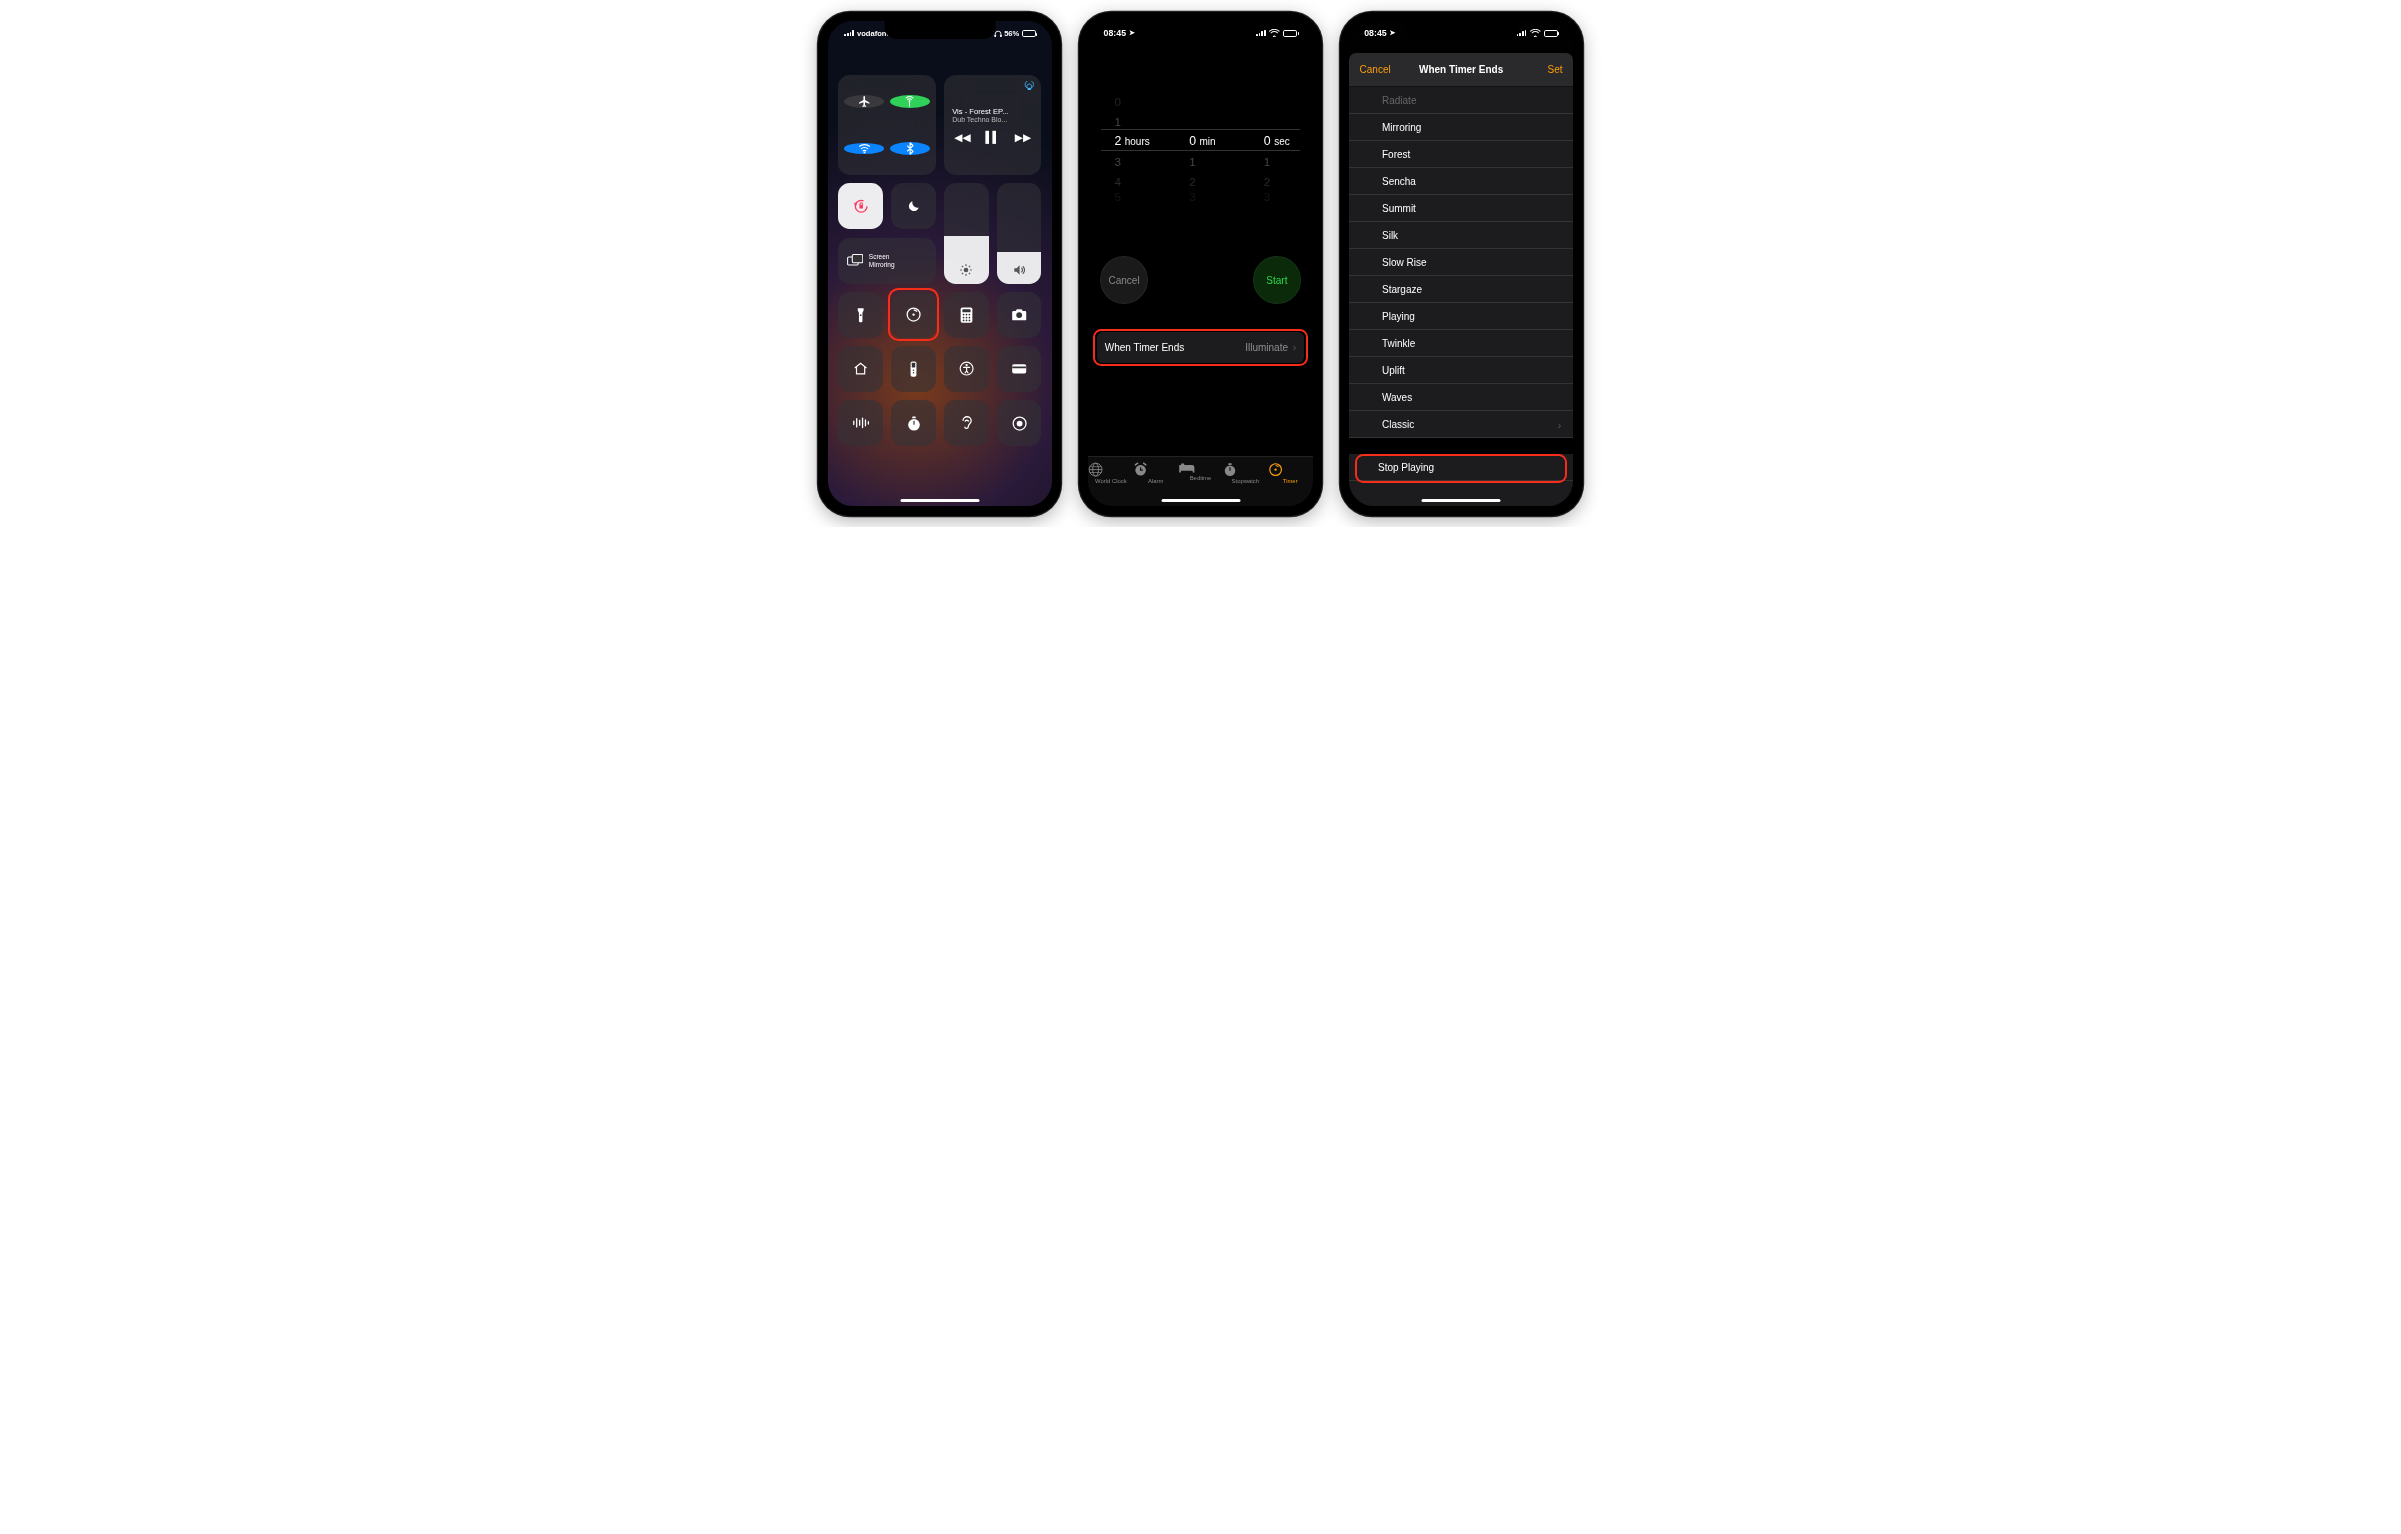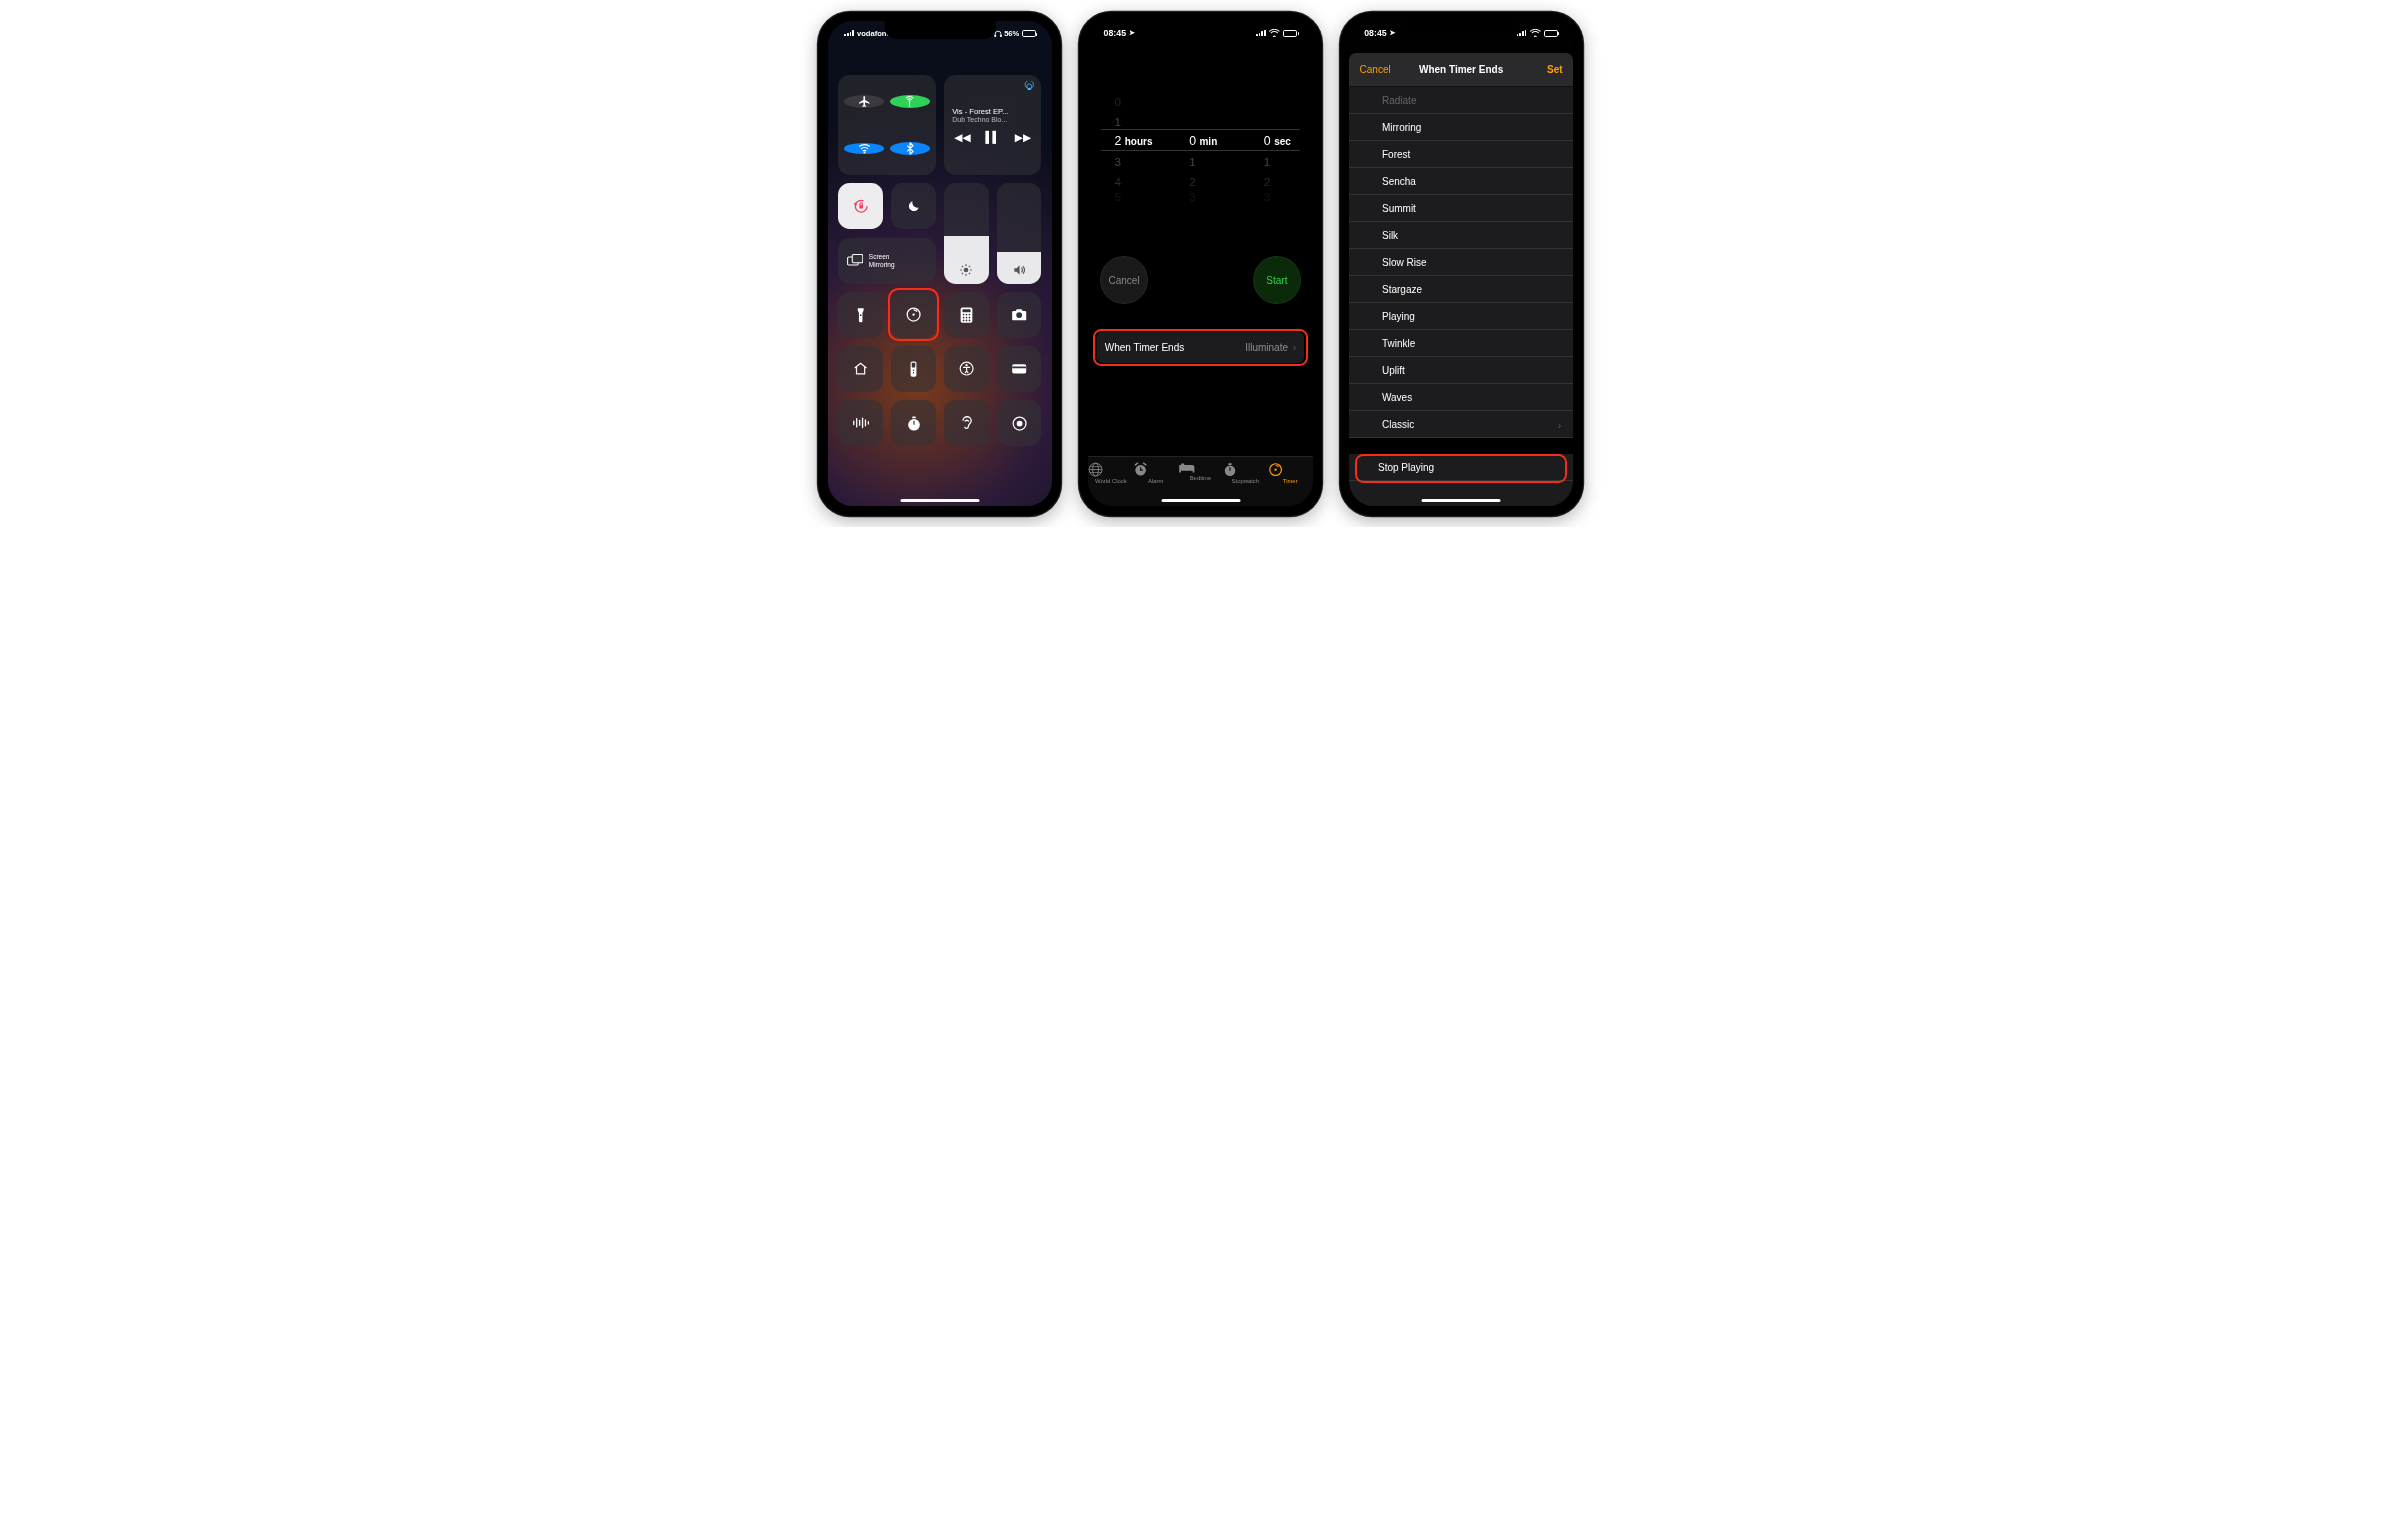--- a/index.html
+++ b/index.html
@@ -66,39 +66,39 @@
 
   
   .sb2 { position:absolute; top:7px; left:0; right:0; display:flex; justify-content:space-between; padding:0 15.2px; font-size:8.8px; font-weight:600; z-index:10; align-items:center; }
   .sb2 .r { display:flex; align-items:center; gap:3.5px; }
   .bars { display:inline-flex; align-items:flex-end; gap:0.9px; }
   .bars span { width:1.8px; background:#fff; border-radius:0.6px; }
   .picker { position:absolute; top:70px; left:0; right:0; height:117px; display:flex; color:#888; }
   .wheel { flex:1; text-align:left; padding-left:26px; position:relative; }
   .wheel .row { height:20px; display:flex; align-items:center; font-size:11.7px; }
   .wheel .sel { color:#fff; font-size:12.3px; }
-  .wheel .unit { margin-left:3.5px; font-size:10px;font-weight:bold; }
+  .wheel .unit { margin-left:3.5px; font-size:10px; }
   .sep { position:absolute; left:13px; right:13px; height:0.6px; background:#333; }
   .btn-round { width:48px; height:48px; border-radius:50%; display:flex; align-items:center; justify-content:center; font-size:10px; border:1.2px solid rgba(255,255,255,.05); }
   .btn-cancel { background:#1a1a1a; color:#888; }
   .btn-start { background:#0a2a0a; color:#2bd84d; }
   .btns { position:absolute; top:235px; left:11.7px; right:11.7px; display:flex; justify-content:space-between; }
   .wte-row { position:absolute; top:311px; left:8.2px; right:8.2px; background:#1c1c1e; border-radius:5.9px; height:30.5px; display:flex; align-items:center; padding:0 8.2px; font-size:10px; }
   .wte-row .val { margin-left:auto; color:#8e8e93; }
   .chev { color:#555; margin-left:4.7px; font-size:10.6px; }
   .tabbar { position:absolute; bottom:0; left:0; right:0; height:50px; display:flex; background:#0d0d0d; padding-top:4.7px; border-top:0.6px solid #222; }
   .tab { flex:1; text-align:center; font-size:5.9px; color:#888; }
   .tab .ic { font-size:14px; display:block; margin-bottom:1.2px; }
   .tab.active { color:#ff9f0a; }
 
   
   .sheet-hdr { position:absolute; top:32px; left:0; right:0; height:34px; display:flex; align-items:center; padding:0 10.6px; background:#2a2a2c; border-bottom:0.6px solid #111; border-radius:7px 7px 0 0; }
   .sheet-hdr .t { position:absolute; left:0; right:0; text-align:center; font-size:10px; font-weight:600; }
   .sheet-hdr .l, .sheet-hdr .r2 { color:#ff9f0a; font-size:10px; z-index:2; }
-  .sheet-hdr .r2 { margin-left:auto; font-weight:700;text-align:center; }
+  .sheet-hdr .r2 { margin-left:auto; font-weight:400;text-align:center; }
   .list { position:absolute; top:66px; left:0; right:0; bottom:0; overflow:hidden; background:#1c1c1e; }
   .li { height:27px; display:flex; align-items:center; padding:0 11.7px 0 33px; font-size:10px; border-bottom:0.3px solid #333; position:relative; }
   .li.cut { color:#666; height:27px; }
   .li.disc::after { content:'›'; margin-left:auto; color:#555; font-size:11.7px; }
   .spacer { height:16.4px; background:#000; }
   .arrow { position:absolute; pointer-events:none; }
   svg { display:block; }
 </style>
 </head>
 <body>

